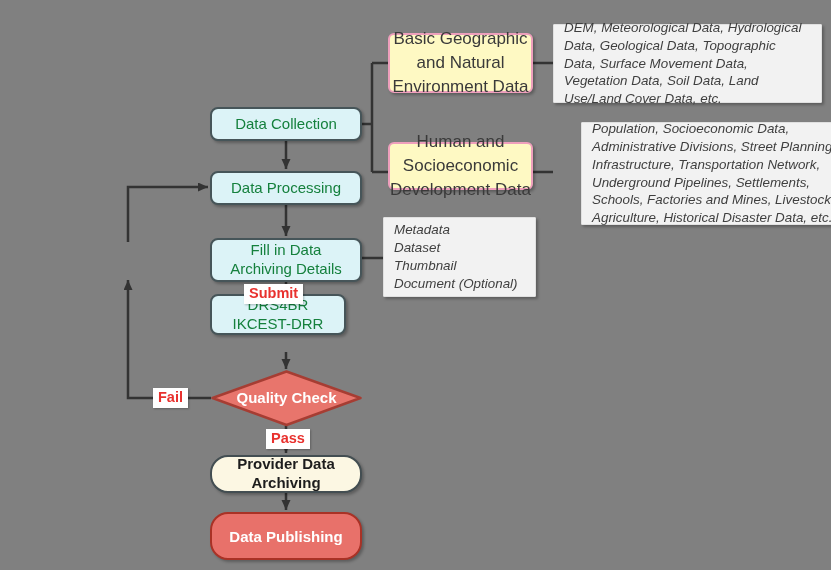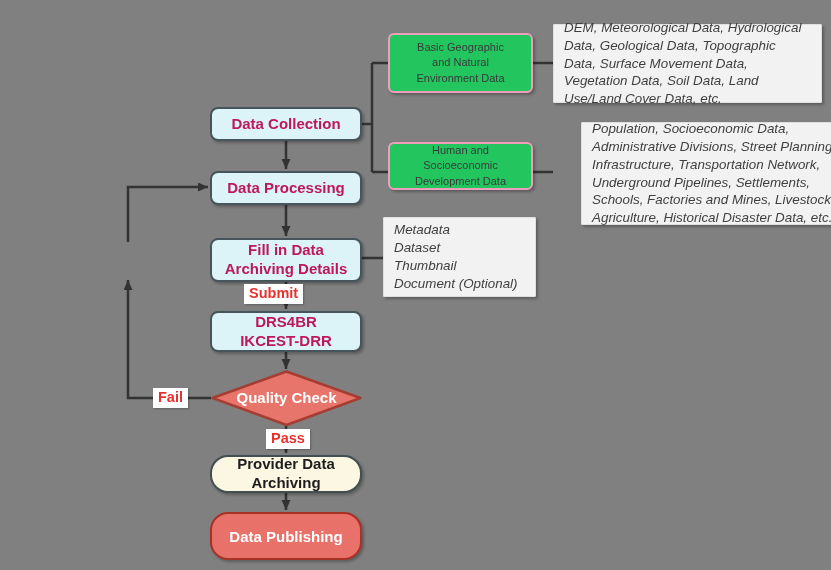--- a/index.html
+++ b/index.html
@@ -26,30 +26,30 @@
     align-items: center;
     justify-content: center;
     text-align: center;
     white-space: pre-line;
     box-shadow: 2px 2px 3px rgba(0,0,0,0.28);
   }
   .process {
     background: #DCF3F7;
     border: 2px solid #465559;
     border-radius: 8px;
-    font-weight: 700;
-    font-size: 15px;
-    color: #be185d;
+    font-weight: 400;
+    font-size: 15px;
+    color: #15803d;
     line-height: 1.25;
   }
   .category {
-    background: #22c55e;
+    background: #fef9c3;
     border: 2px solid #EE9FBC;
     border-radius: 6px;
-    font-size: 11px;
+    font-size: 17px;
     color: #3a3a3a;
     line-height: 1.4;
   }
   .note {
     background: #F2F2F2;
     border: 1px solid #e0e0e0;
     font-style: italic;
     font-size: 13.4px;
     color: #3f3f3f;
     line-height: 1.34;
@@ -100,21 +100,21 @@
     font-weight: 700;
     font-size: 14.5px;
     padding: 0px 5px 2px 5px;
     line-height: 18px;
     box-shadow: 1px 1px 2px rgba(0,0,0,0.25);
   }
   
   #n-data-collection { left: 210px; top: 107px; width: 152px; height: 34px; }
   #n-data-processing { left: 210px; top: 171px; width: 152px; height: 34px; }
   #n-fill-details    { left: 210px; top: 238px; width: 152px; height: 44px; }
-  #n-repository      { left: 210px; top: 311px; width: 152px; height: 41px; }
+  #n-repository      { left: 210px; top: 294px; width: 136px; height: 41px; }
   #n-complete        { left: 210px; top: 455px; width: 152px; height: 38px; }
   #n-publishing      { left: 210px; top: 512px; width: 152px; height: 48px; }
   #n-provider        { left: 63px;  top: 242px; width: 130px; height: 36px; }
   #n-basic-geo       { left: 388px; top: 33px;  width: 145px; height: 60px; }
   #n-human-socio     { left: 388px; top: 142px; width: 145px; height: 48px; }
   #note-natural      { left: 553px; top: 24px;  width: 269px; height: 79px; }
   #note-socio        { left: 553px; top: 122px; width: 269px; height: 103px; margin-left: 28px; }
   #note-archive      { left: 383px; top: 217px; width: 153px; height: 80px; }
   #lbl-submit { left: 244px; top: 284px; }
   #lbl-pass   { left: 266px; top: 429px; }

